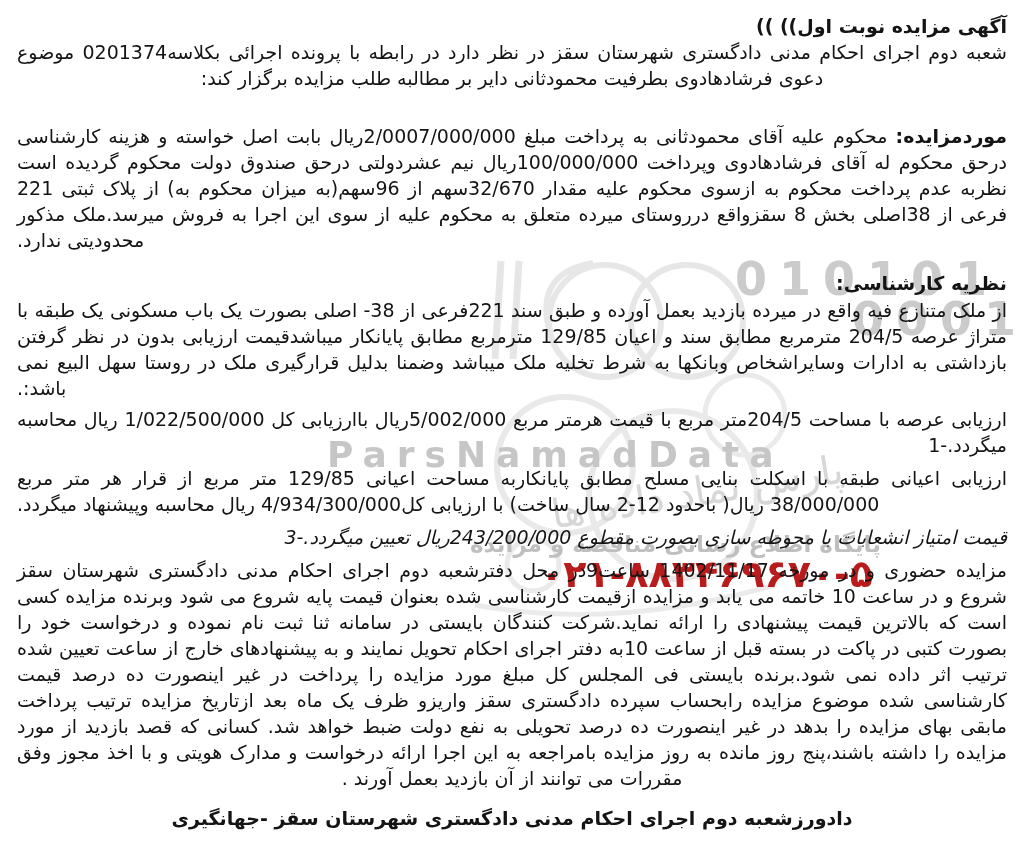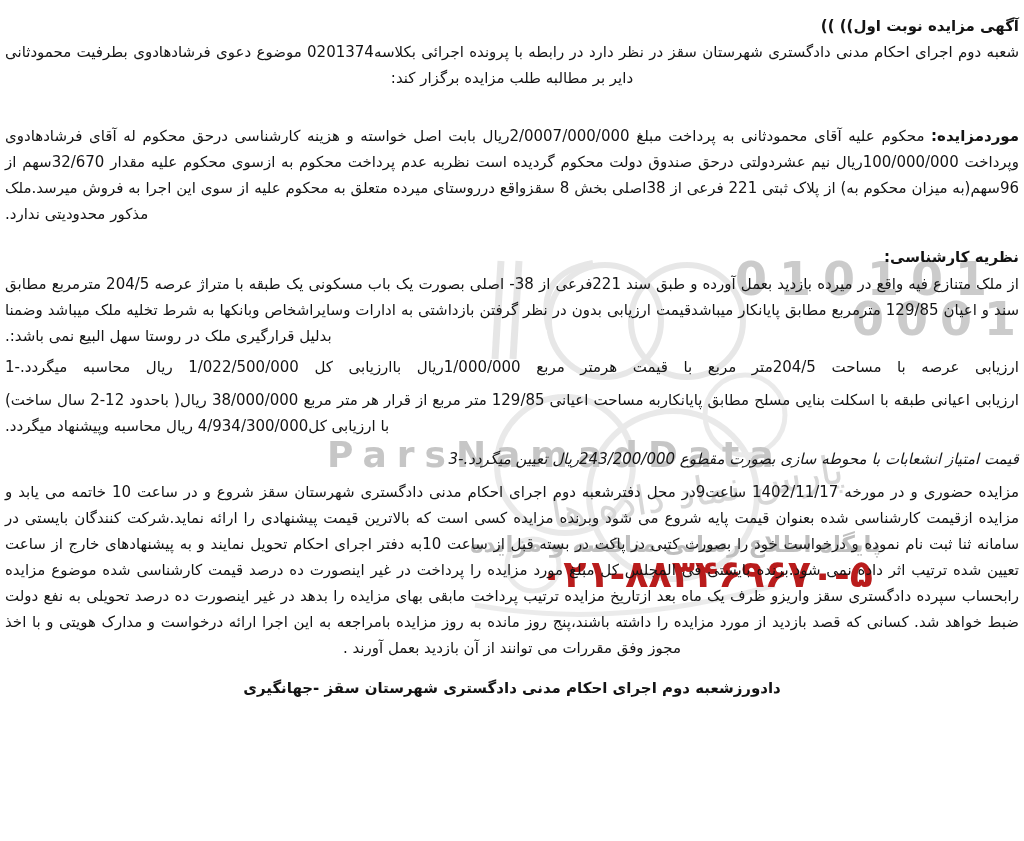--- a/index.html
+++ b/index.html
@@ -20,22 +20,22 @@
     user-select:none;
   }
   .wm-digits{font-size:46px;letter-spacing:12px;color:#cbcbcb;}
   .wm-latin{font-size:36px;letter-spacing:10px;color:#c6c6c6;}
   .wm-script{font-size:40px;font-weight:normal;color:#d7d7d7;transform:rotate(-9deg);transform-origin:left top;}
   .wm-fa{font-size:23px;letter-spacing:1px;color:#bfbfbf;}
   .wm-phone{font-size:38px;letter-spacing:5px;color:#b91c1c;direction:ltr;}
   
   .doc{
     position:relative;z-index:1;
-    padding:0 5px;
-    font-size:15px;
+    padding:0 17px;
+    font-size:19px;
     line-height:26px;
   }
   .doc p{
     margin:0;
     direction:rtl;
     text-align:justify;
   }
   .title{
     direction:rtl;
     text-align:center;
@@ -95,21 +95,21 @@
   <p class="p-intro last-center">شعبه دوم اجرای احکام مدنی دادگستری شهرستان سقز در نظر دارد در رابطه با پرونده اجرائی بکلاسه0201374 موضوع دعوی فرشادهادوی بطرفیت محمودثانی دایر بر مطالبه طلب مزایده برگزار کند:</p>
 
   <p class="p-subject last-left">
     <span class="bold-label">موردمزایده:</span><span> محکوم علیه آقای  محمودثانی به پرداخت مبلغ 2/0007/000/000ریال بابت اصل خواسته و هزینه کارشناسی درحق محکوم له آقای فرشادهادوی وپرداخت 100/000/000ریال نیم عشردولتی درحق صندوق دولت محکوم گردیده است نظربه عدم پرداخت محکوم به ازسوی محکوم علیه مقدار 32/670سهم از 96سهم(به میزان محکوم به) از پلاک ثبتی 221 فرعی از 38اصلی بخش 8  سقزواقع درروستای میرده متعلق به محکوم علیه از سوی این اجرا به فروش میرسد.ملک مذکور محدودیتی ندارد.</span>
   </p>
 
   <p class="h-expert">نظریه کارشناسی:</p>
 
   <p class="p-expert last-left">از ملک متنازع فیه واقع در میرده بازدید بعمل آورده و طبق سند 221فرعی از 38- اصلی بصورت یک باب مسکونی یک طبقه با متراژ عرصه 204/5 مترمربع مطابق سند و اعیان 129/85 مترمربع مطابق پایانکار میباشدقیمت ارزیابی بدون در نظر گرفتن بازداشتی به ادارات وسایراشخاص وبانکها به شرط تخلیه ملک میباشد وضمنا بدلیل قرارگیری ملک در روستا سهل البیع نمی باشد:.</p>
 
-  <p class="p-item1 last-just">ارزیابی عرصه با مساحت 204/5متر مربع با قیمت هرمتر مربع 1/000/000ریال باارزیابی کل 1/022/500/000 ریال محاسبه میگردد.-1</p>
+  <p class="p-item1 last-just">ارزیابی عرصه با مساحت 204/5متر مربع با قیمت هرمتر مربع 5/002/000ریال باارزیابی کل 1/022/500/000 ریال محاسبه میگردد.-1</p>
 
   <p class="p-item2 last-left">ارزیابی اعیانی طبقه با اسکلت بنایی مسلح مطابق پایانکاربه مساحت اعیانی 129/85 متر مربع از قرار هر متر مربع 38/000/000 ریال( باحدود 12-2 سال ساخت) با ارزیابی کل4/934/300/000 ریال محاسبه وپیشنهاد میگردد.</p>
 
   <p class="p-item3 last-right">قیمت امتیاز انشعابات با محوطه سازی بصورت مقطوع 243/200/000ریال تعیین میگردد.-3</p>
 
 
   <p class="p-terms last-center">مزایده حضوری و در مورخه 1402/11/17 ساعت9در محل دفترشعبه دوم اجرای احکام مدنی دادگستری شهرستان سقز شروع و در ساعت 10 خاتمه می یابد و مزایده ازقیمت کارشناسی شده بعنوان قیمت پایه شروع می شود وبرنده مزایده کسی است که بالاترین قیمت پیشنهادی را ارائه نماید.شرکت کنندگان بایستی در سامانه ثنا ثبت نام نموده و درخواست خود را بصورت کتبی در پاکت در بسته قبل از ساعت 10به دفتر اجرای احکام تحویل نمایند و به پیشنهادهای خارج از ساعت تعیین شده ترتیب اثر داده نمی شود.برنده بایستی فی المجلس کل مبلغ مورد مزایده را پرداخت در غیر اینصورت ده درصد قیمت کارشناسی شده موضوع مزایده رابحساب سپرده دادگستری سقز واریزو ظرف یک ماه بعد ازتاریخ مزایده ترتیب پرداخت مابقی بهای مزایده را بدهد در غیر اینصورت ده درصد تحویلی به نفع دولت ضبط خواهد شد. کسانی که قصد بازدید از مورد مزایده را داشته باشند،پنج روز مانده به روز مزایده بامراجعه به این اجرا ارائه درخواست و مدارک هویتی و با اخذ مجوز وفق مقررات می توانند از آن بازدید بعمل آورند .</p>
 
   <p class="sig">دادورزشعبه دوم اجرای احکام مدنی دادگستری شهرستان سقز  -جهانگیری</p>
 

